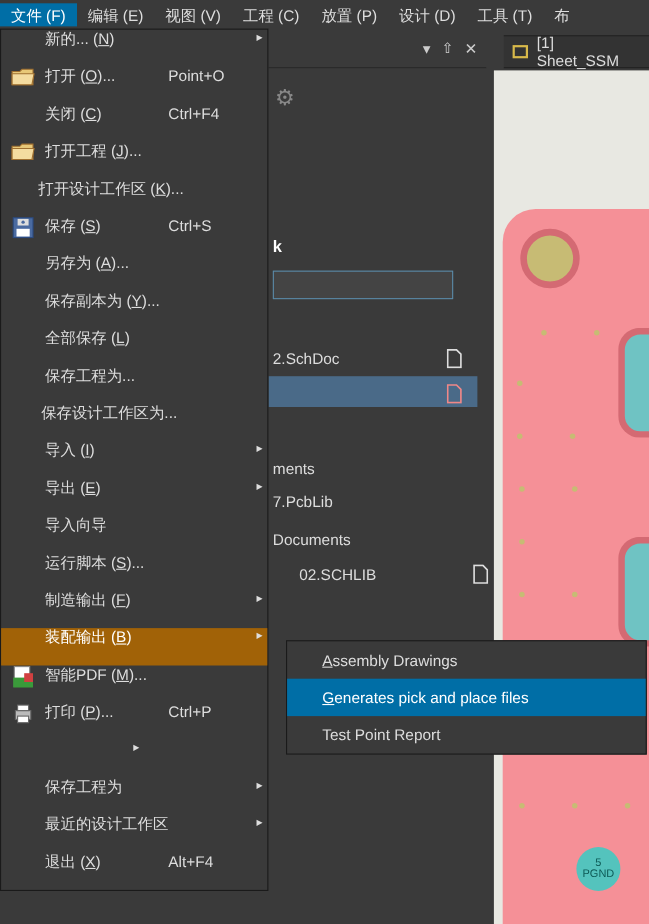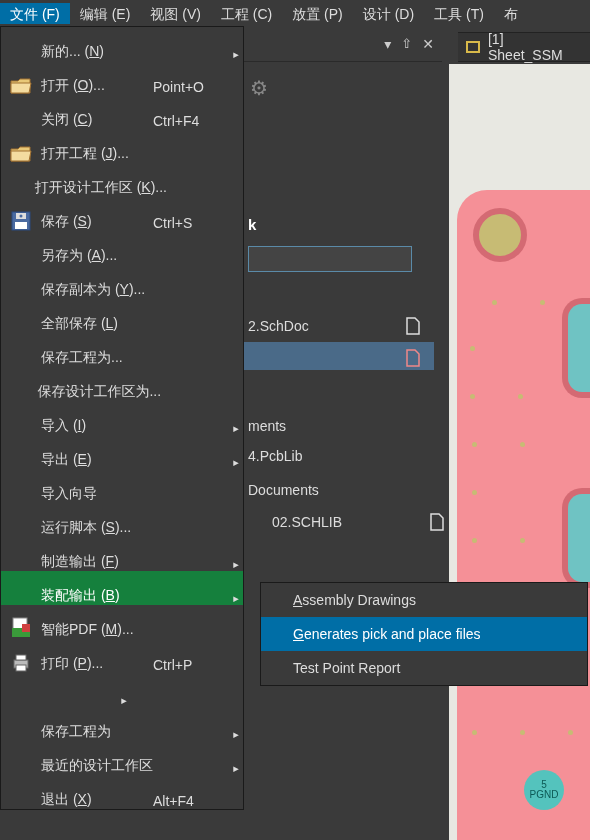--- a/index.html
+++ b/index.html
@@ -5,26 +5,26 @@
   * { box-sizing: border-box; margin: 0; padding: 0; font-family: "Microsoft YaHei", "Segoe UI", sans-serif; }
   body { width: 590px; height: 840px; background: #3a3a3a; overflow: hidden; position: relative; }
 
   
   .menubar { display: flex; height: 26px; background: #3a3a3a; color: #ddd; font-size: 14px; align-items: center; }
   .menubar-item { padding: 3px 10px 0 10px; white-space: nowrap; cursor: default; }
   .menubar-item.active { background: #006ea6; color: #fff; }
 
   
   .dropdown { position: absolute; left: 0; top: 26px; width: 244px; background: #3a3a3a; border: 1px solid #1a1a1a; color: #ddd; font-size: 14px; z-index: 10; }
-  .dd-row { display: flex; align-items: flex-end; height: 34px; position: relative; }
+  .dd-row { display: flex; align-items: flex-start; height: 34px; position: relative; }
   .dd-icon { width: 40px; display: flex; align-items: center; justify-content: center; }
   .dd-label { flex: 1; padding-left: 0px; white-space: nowrap; }
   .dd-short { width: 76px; text-align: left; color: #ddd; font-size: 14px; }
   .dd-arrow { width: 14px; text-align: center; font-size: 11px; color: #ddd; }
-  .dd-row.highlight { background: #15803d; color: #fff; }
+  .dd-row.highlight { background: #a16207; color: #fff; }
   .dd-row.highlight .dd-short { color: #fff; }
   .underline { text-decoration: underline; }
 
   
   .submenu { position: absolute; left: 260px; top: 582px; width: 328px; background: #3a3a3a; border: 1px solid #1a1a1a; color: #ddd; font-size: 14px; z-index: 11; }
   .sub-row { height: 34px; display: flex; align-items: center; padding-left: 32px; }
   .sub-row.highlight { background: #006ea6; color: #fff; }
   .panel-header { height: 36px; border-bottom: 1px solid #2a2a2a; display:flex; align-items:center; justify-content:flex-end; gap:10px; padding-right:8px; color:#ccc; font-size:14px; }
   .gear { position:absolute; left:250px; top:76px; color:#888; font-size:20px;}
   .textbox { position:absolute; left:248px; top:246px; width:164px; height:26px; border:1px solid #5a8aa8; background:#444;}
@@ -101,21 +101,21 @@
         <svg width="14" height="18">
           <path d="M1 1 L9 1 L13 5 L13 17 L1 17 Z" fill="none" stroke="#f08888" stroke-width="1.5"></path>
         </svg>
       </span>
     </div>
     <div class="filerow" style="left: 248px; top: 412px; width: 184px;">
       <span style="flex: 1 1 0%;">ments</span>
       <span class="fileicon"></span>
     </div>
     <div class="filerow" style="left: 248px; top: 442px; width: 184px;">
-      <span style="flex: 1 1 0%;">4.PcbLib</span>
+      <span style="flex: 1 1 0%;">7.PcbLib</span>
       <span class="fileicon"></span>
     </div>
     <div class="filerow" style="left: 248px; top: 476px; width: 184px;">
       <span style="flex: 1 1 0%;"> Documents</span>
       <span class="fileicon"></span>
     </div>
     <div class="filerow" style="left: 248px; top: 508px; width: 184px; margin-left: 24px;">
       <span style="flex: 1 1 0%;">02.SCHLIB</span>
       <span class="fileicon">
         <svg width="14" height="18">

